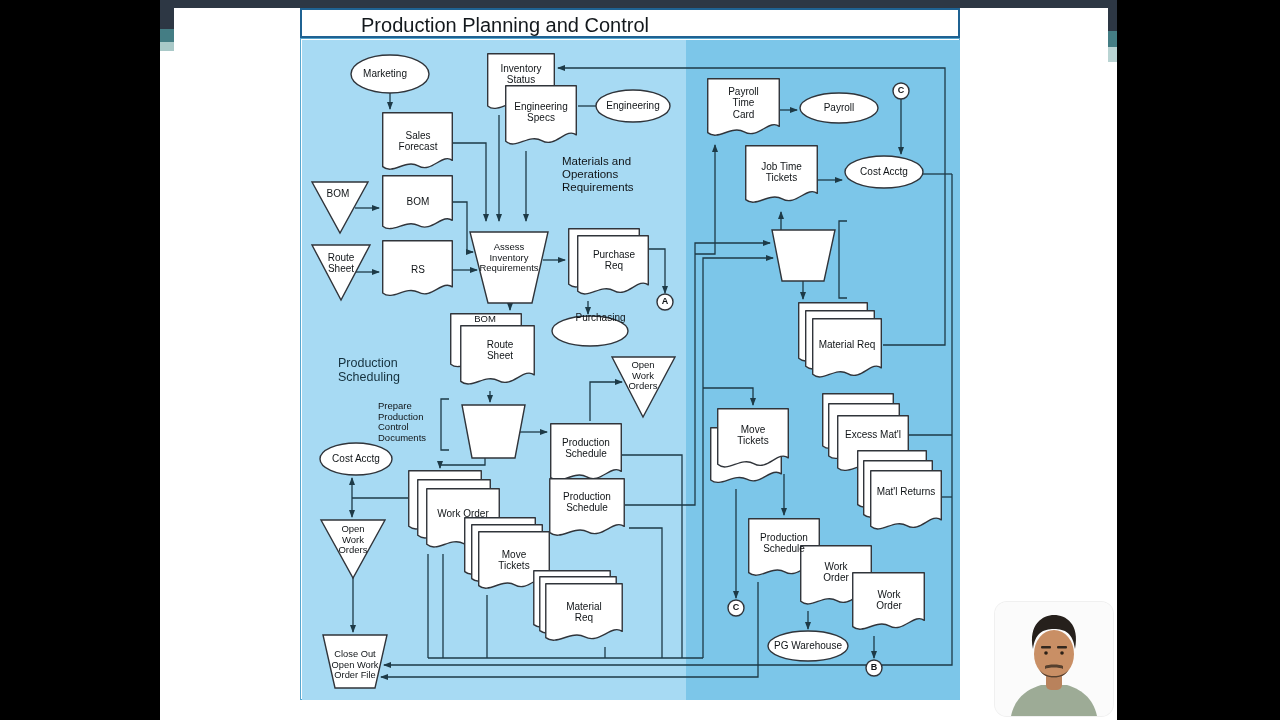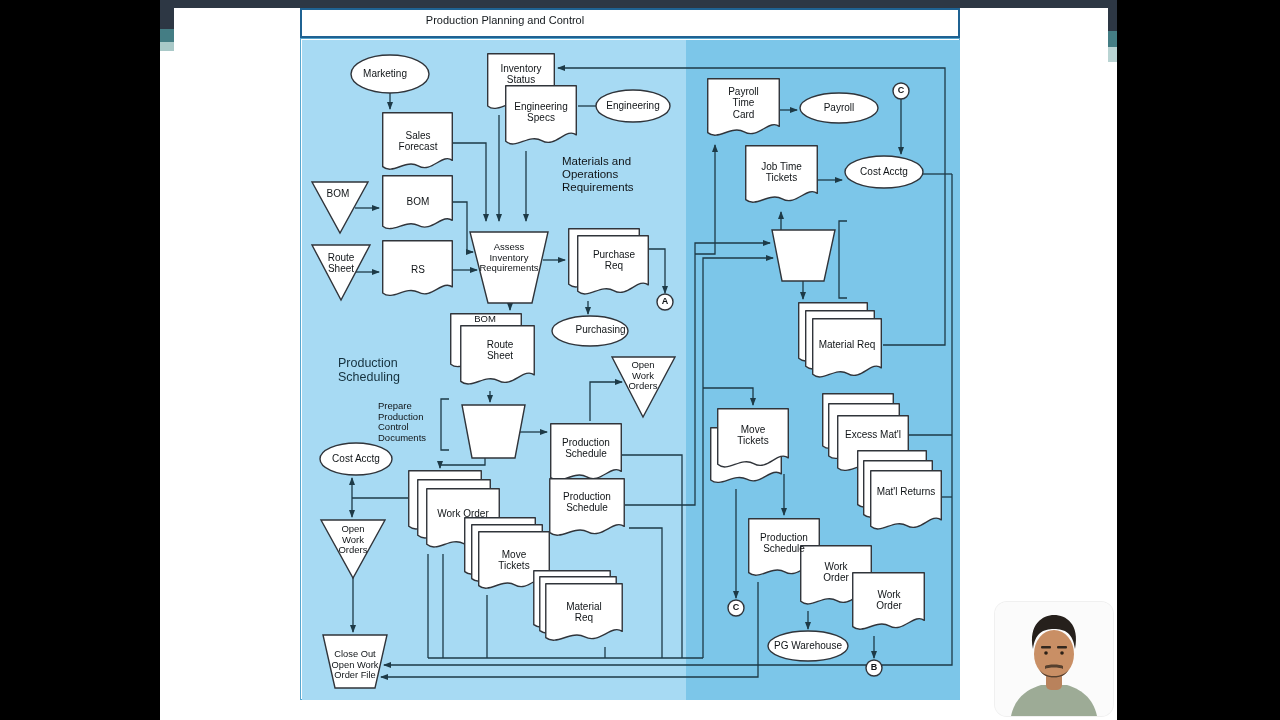--- a/index.html
+++ b/index.html
@@ -17,21 +17,21 @@
   .frag.l-teal2{left:160px;top:42px;width:14px;height:9px;background:#a9c9c8;}
   .frag.r-navy{left:1108px;top:0;width:9px;height:31px;background:#2d3744;}
   .frag.r-teal{left:1108px;top:31px;width:9px;height:16px;background:#447d84;}
   .frag.r-teal2{left:1108px;top:47px;width:9px;height:15px;background:#b9d4d3;}
 
   .diagram{position:absolute;left:300px;top:8px;width:660px;height:692px;}
   .dg-header{
     position:absolute;left:0;top:0;width:660px;height:30px;background:#fff;
     border:2px solid #1f6292;box-sizing:border-box;z-index:3;
   }
-  .dg-title{position:absolute;top:6px;font-size:11px;color:#13181c;text-align:center;}
+  .dg-title{position:absolute;top:6px;font-size:20px;color:#13181c;text-align:center;}
   .dg-body{position:absolute;left:0;top:30px;width:660px;height:662px;border:1px solid #57a6ce;box-sizing:border-box;}
   .panel-left{position:absolute;left:1px;top:1px;width:384px;height:660px;background:#a7daf3;}
   .panel-right{position:absolute;left:385px;top:1px;width:274px;height:660px;background:#7cc6e9;}
 
   svg.flow{position:absolute;left:0;top:0;z-index:2;}
 
   .lbl{
     position:absolute;z-index:4;font-size:10px;line-height:1.13;color:#101417;
     text-align:center;white-space:pre-line;
   }
@@ -206,21 +206,21 @@
   <div class="lbl" style="left:86px;top:188px;width:64px;">BOM</div>
   <div class="lbl" style="left:16px;top:244px;width:50px;">Route
 Sheet</div>
   <div class="lbl" style="left:86px;top:256px;width:64px;">RS</div>
   <div class="lbl sm" style="left:172px;top:234px;width:74px;">Assess
 Inventory
 Requirements</div>
   <div class="lbl" style="left:283px;top:241px;width:62px;">Purchase
 Req</div>
   <div class="lbl conn" style="left:357px;top:288px;">A</div>
-  <div class="lbl" style="left:252px;top:316px;width:97px;">Purchasing</div>
+  <div class="lbl" style="left:252px;top:304px;width:97px;">Purchasing</div>
   <div class="lbl sm" style="left:152px;top:306px;width:66px;">BOM</div>
   <div class="lbl" style="left:170px;top:331px;width:60px;">Route
 Sheet</div>
   <div class="lbl section left" style="left:38px;top:348px;width:112px;">Production
 Scheduling</div>
   <div class="lbl right sm" style="left:78px;top:393px;width:60px;">Prepare
 Production
 Control
 Documents</div>
   <div class="lbl" style="left:254px;top:429px;width:64px;">Production

